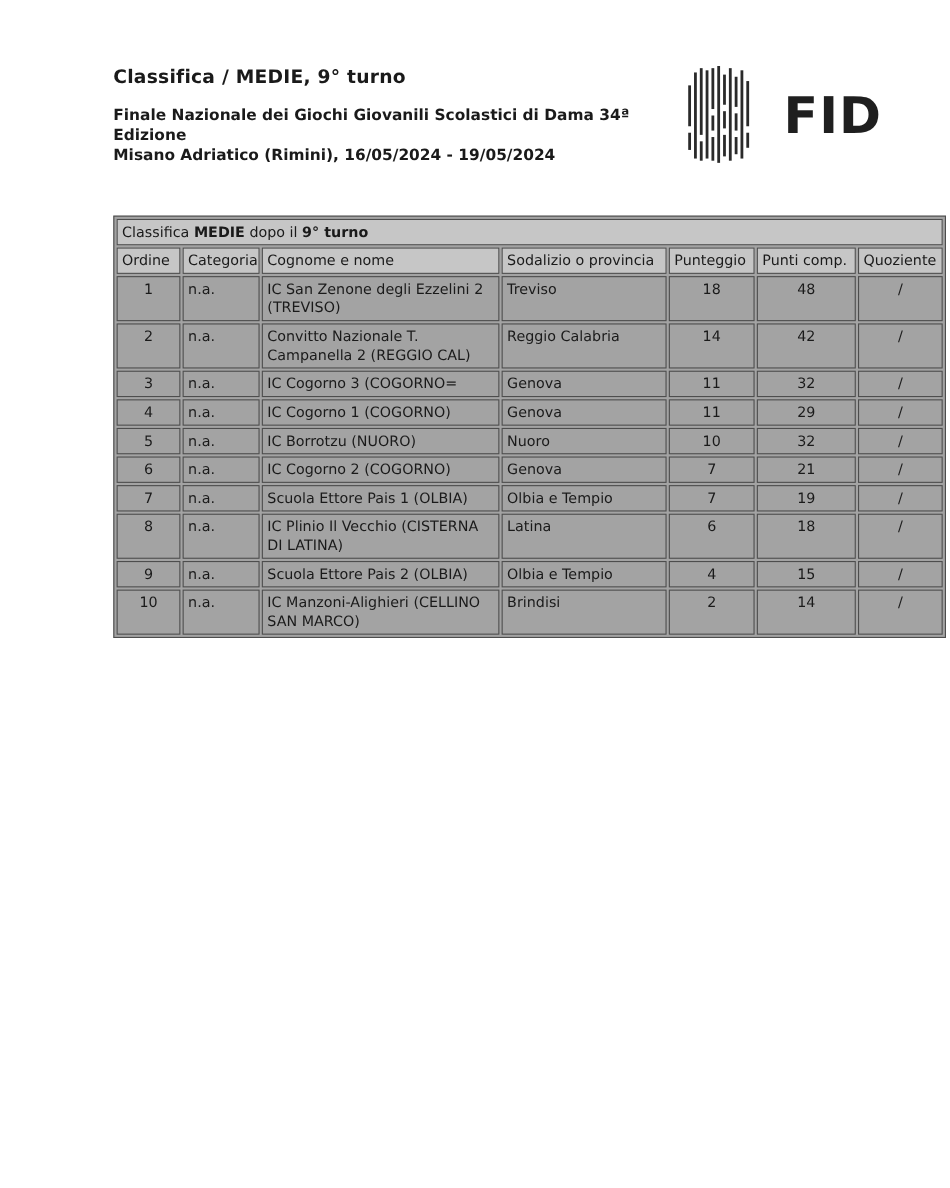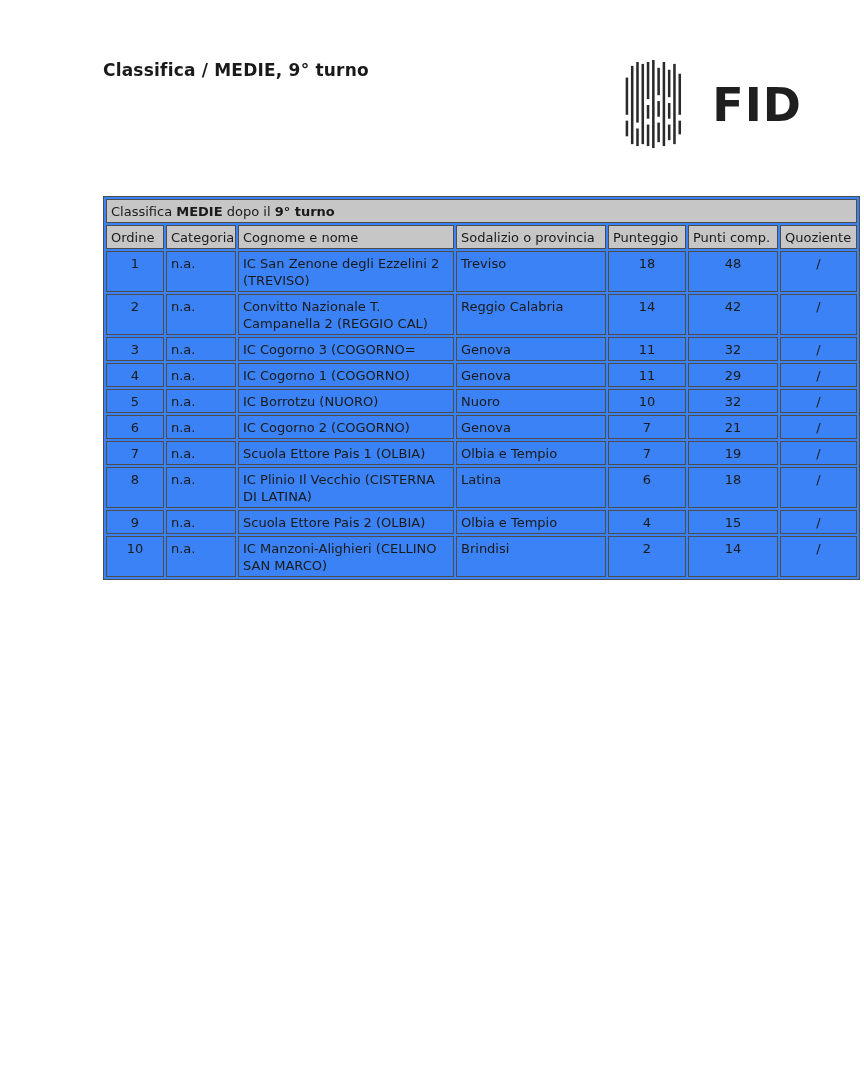--- a/index.html
+++ b/index.html
@@ -64,21 +64,21 @@
     line-height: 88px;
   }
   
   table.ranking {
     margin-top: 46px;
     border-collapse: separate;
     border-spacing: 2px;
     table-layout: fixed;
     width: 739px;
     border: 1px solid #4d4d4d;
-    background: #3b82f6;
+    background: #a3a3a3;
     font-size: 13px;
   }
   table.ranking td, table.ranking th {
     border: 1px solid #4d4d4d;
     padding: 3px 4px 2px 4px;
     vertical-align: top;
     line-height: 17px;
     font-weight: normal;
     overflow: hidden;
   }
@@ -98,20 +98,22 @@
 </style>
 </head>
 <body>
 
 <div class="page">
   <div class="content">
 
     <div class="header-row">
       <div class="titles">
         <h1 class="doc-title">Classifica / MEDIE, 9° turno</h1>
+        <p class="doc-subtitle">Finale Nazionale dei Giochi Giovanili Scolastici di Dama 34ª Edizione</p>
+        <p class="doc-subtitle">Misano Adriatico (Rimini), 16/05/2024 - 19/05/2024</p>
       </div>
 
       <div class="logo">
         <svg class="logo-barcode" width="62" height="90" viewBox="0 0 62 92">
           <g fill="#2a2a2a">
             <rect x="1" y="18" width="2.6" height="38"></rect>
               <rect x="1" y="62" width="2.6" height="16"></rect>
             <rect x="6.4" y="6" width="2.6" height="80"></rect>
             <rect x="11.8" y="2" width="2.6" height="62"></rect>
               <rect x="11.8" y="70" width="2.6" height="18"></rect>

